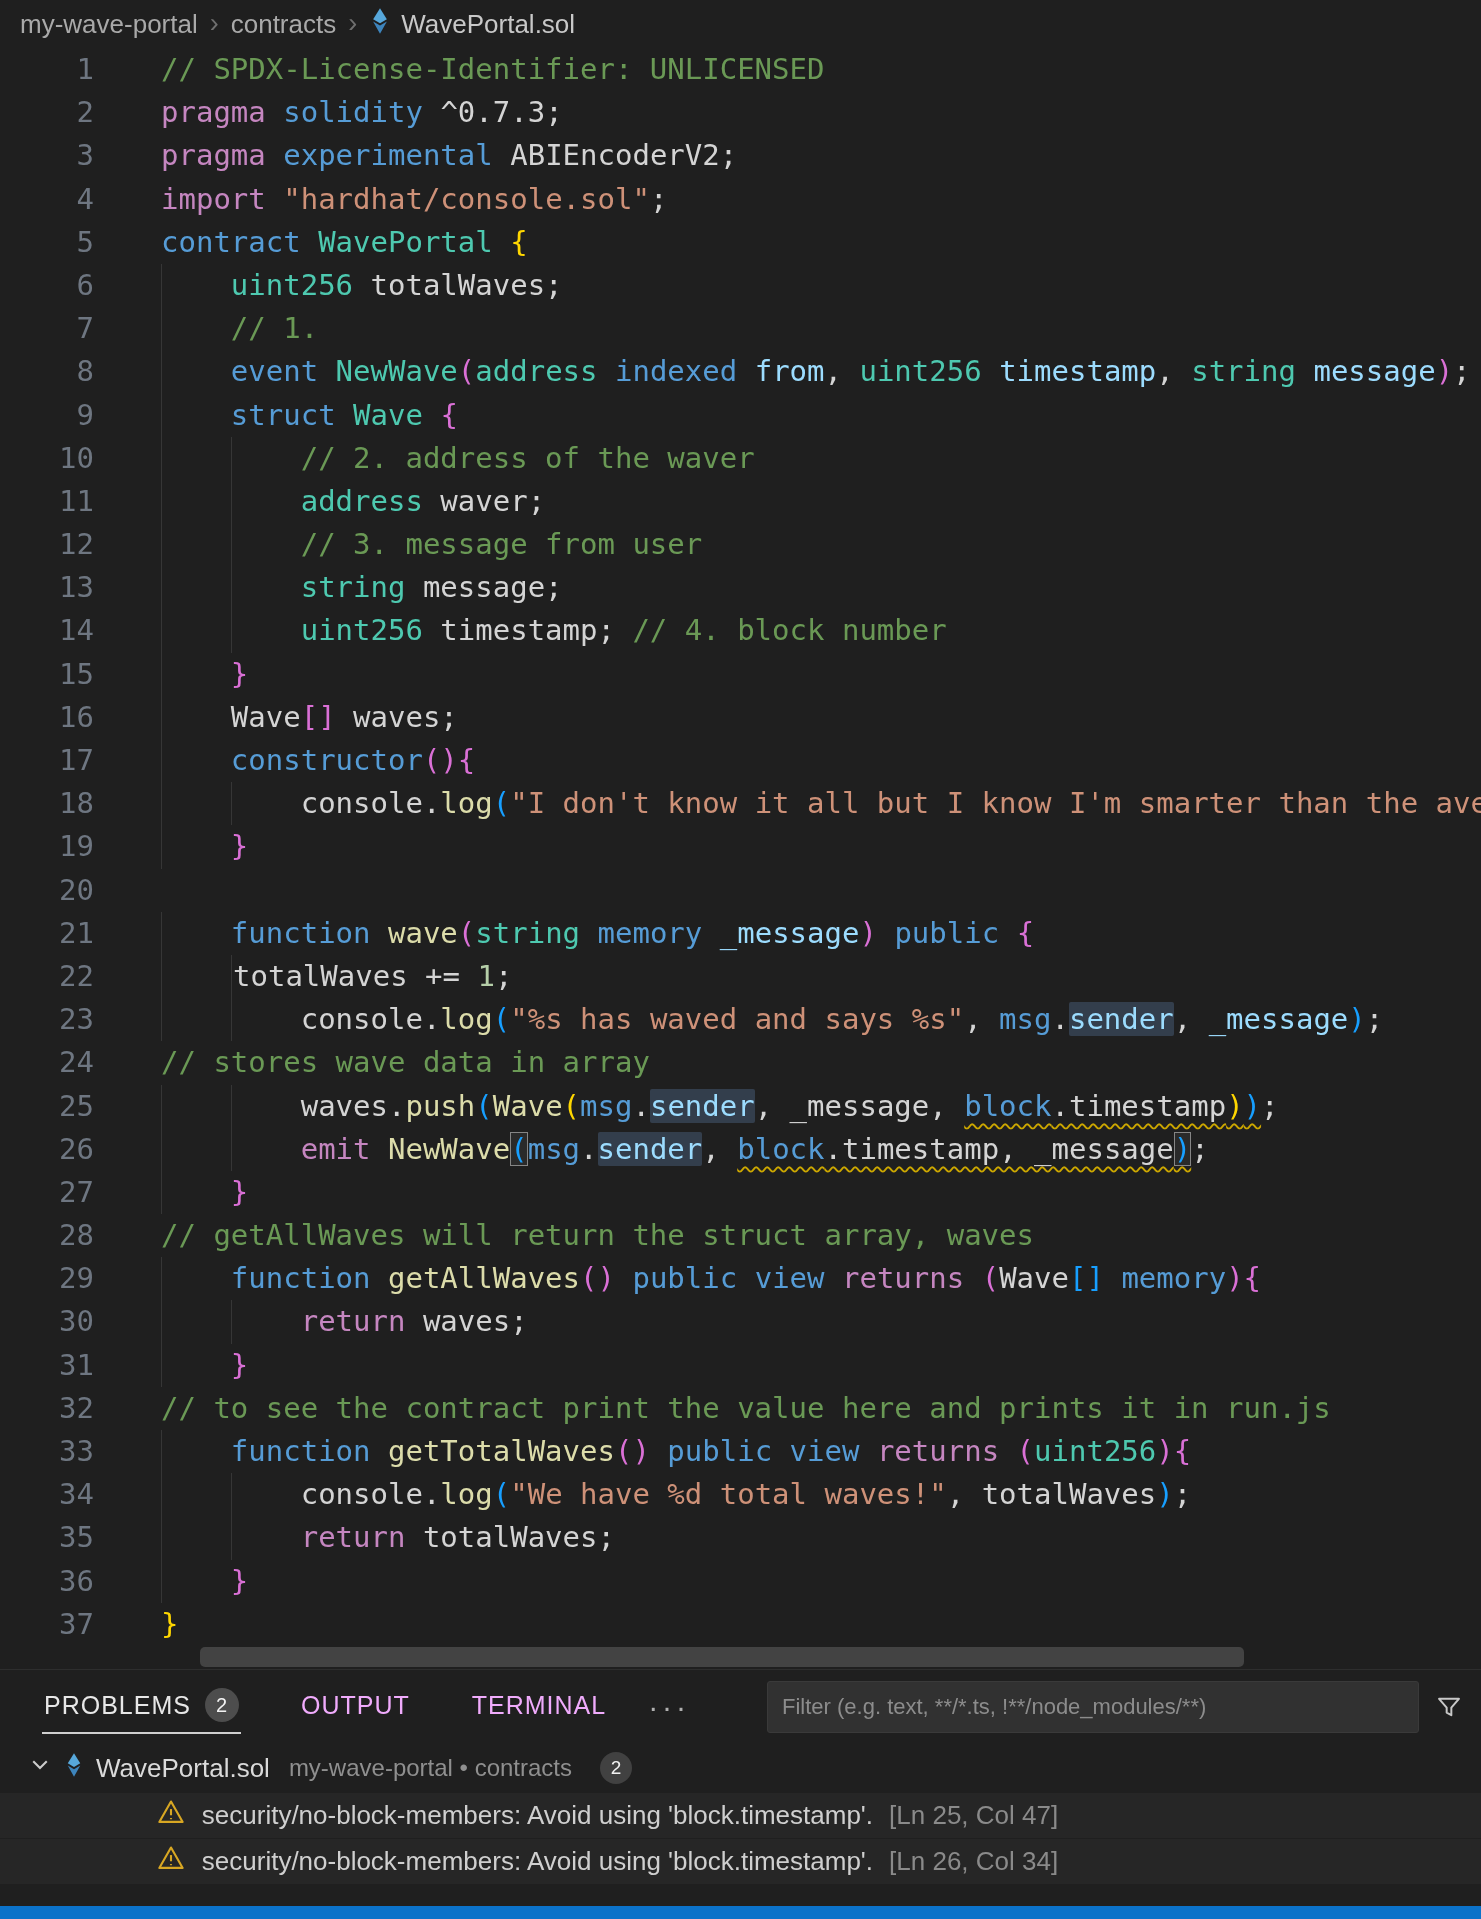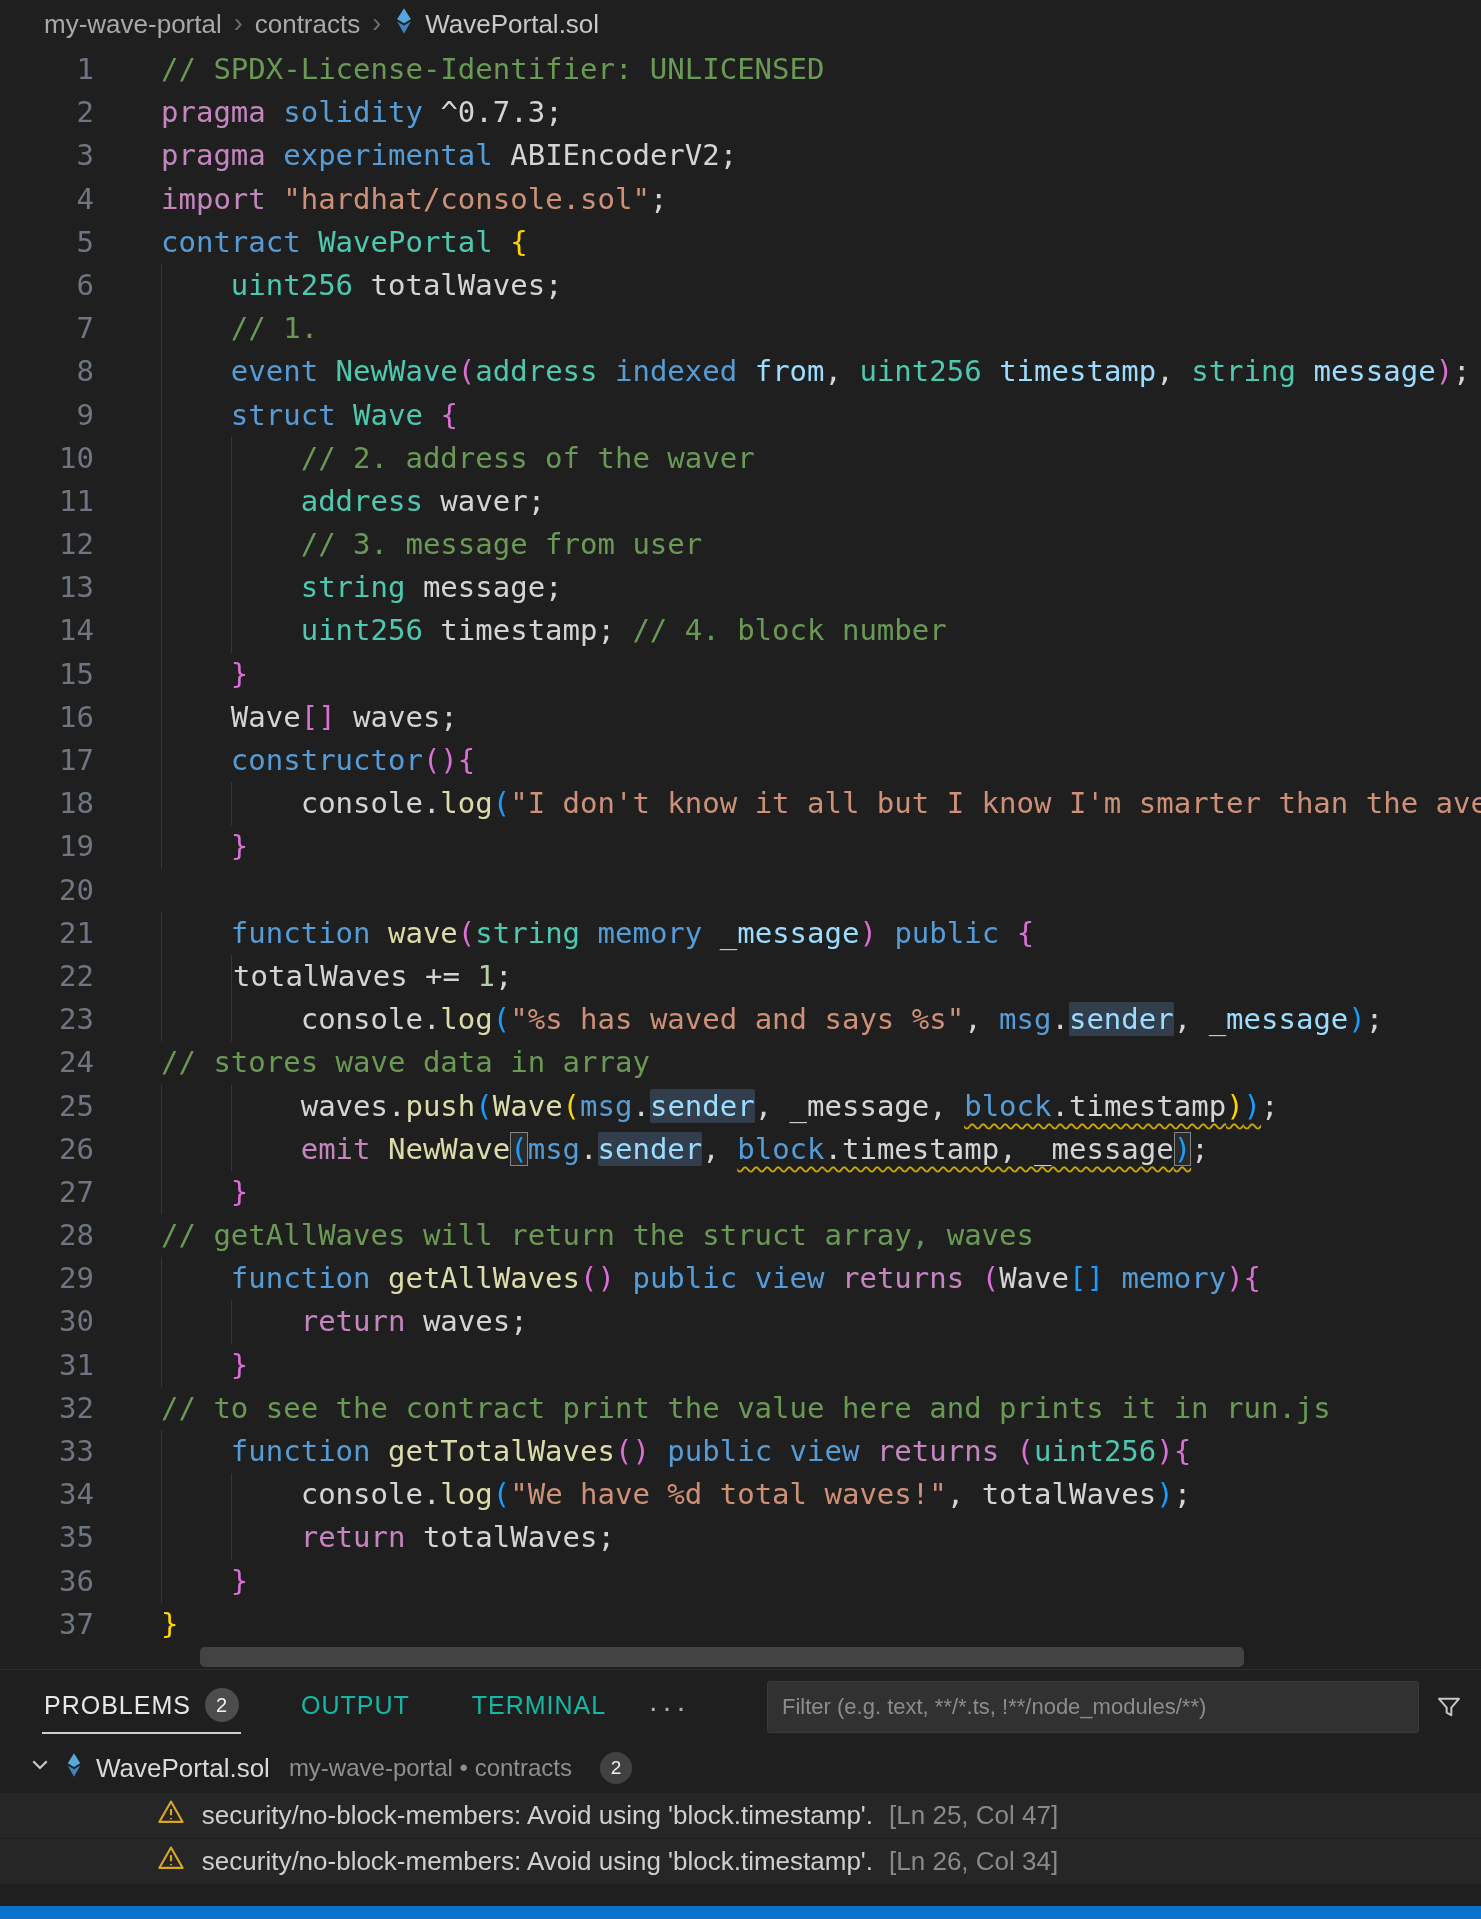--- a/index.html
+++ b/index.html
@@ -1,19 +1,19 @@
 <!DOCTYPE html>
 <html style="--keyword-blue: #569CD6; --keyword-magenta: #C586C0; --type-teal: #4EC9B0; --function-yellow: #DCDCAA; --variable-blue: #9CDCFE; --string-orange: #CE9178; --comment-green: #6A9955; --number-green: #B5CEA8; --default-text: #D4D4D4; --bracket-gold: #FFD700; --bracket-pink: #DA70D6; --bracket-blue: #179FFF; --warning-yellow: #CCA700; --status-bar-blue: #0B72C9; --solidity-icon-blue: #57A8DC;"><head>
 <meta charset="utf-8">
 <style>
   html,body{margin:0;padding:0;width:1481px;height:1919px;background:#1f1f1f;overflow:hidden;}
   .app{display:flex;flex-direction:column;width:100%;height:100%;}
 
   
-  .breadcrumb{height:48px;flex:none;display:flex;align-items:center;padding-left:44px;gap:12px;
+  .breadcrumb{height:48px;flex:none;display:flex;align-items:center;padding-left:20px;gap:12px;
     font-family:"Liberation Sans",sans-serif;font-size:26px;color:#a9a9a9;}
   .breadcrumb .sep{color:#6f6f6f;font-size:27px;transform:translateY(-1px);}
   .crumb{cursor:pointer;}
   .crumb-file{color:#c8c8c8;display:flex;align-items:center;gap:10px;}
 
   
   .editor{position:relative;flex:none;height:1621px;overflow:hidden;
     font-family:"DejaVu Sans Mono",monospace;font-size:29px;line-height:43.2px;color:var(--default-text);}
   .line{display:flex;height:43.2px;white-space:pre;}
   .ln{flex:none;width:94px;text-align:right;color:#6e7681;user-select:none;}
@@ -29,21 +29,21 @@
   .box{box-shadow:0 0 0 1px #858585 inset;background:rgba(255,255,255,.05);}
   .sq{text-decoration-line:underline;text-decoration-style:wavy;
       text-decoration-color:var(--warning-yellow);text-decoration-thickness:2px;
       text-underline-offset:7px;text-decoration-skip-ink:none;}
   .hscroll{position:absolute;bottom:2px;left:200px;width:1044px;height:20px;background:#434343;border-radius:5px;}
 
   
   .panel{flex:none;height:236px;border-top:1px solid #2e2e2e;font-family:"Liberation Sans",sans-serif;color:#cccccc;}
   .tabs{display:flex;align-items:center;height:74px;padding-left:42px;padding-right:18px;}
   .tab{display:flex;align-items:center;gap:14px;margin-right:58px;font-size:25px;letter-spacing:1px;
-       color:#14b8a6;padding:8px 2px 10px 2px;border-bottom:2px solid transparent;cursor:pointer;}
+       color:#f0abfc;padding:8px 2px 10px 2px;border-bottom:2px solid transparent;cursor:pointer;}
   .tab.active{color:#e7e7e7;border-bottom-color:#cfcfcf;}
   .badge{min-width:34px;height:34px;border-radius:17px;background:#4d4d4d;color:#f2f2f2;
          display:flex;align-items:center;justify-content:center;font-size:20px;padding:0 4px;box-sizing:border-box;}
   .more{color:#b0b0b0;font-size:30px;letter-spacing:4px;margin-left:-18px;cursor:pointer;}
   .filterwrap{margin-left:auto;display:flex;align-items:center;gap:16px;}
   .filter{width:652px;height:52px;background:#313131;border:1px solid #3a3a3a;border-radius:3px;
           color:#cccccc;font-family:"Liberation Sans",sans-serif;font-size:22px;padding:0 14px;outline:none;box-sizing:border-box;}
   .filter::placeholder{color:#8c8c8c;}
   .funnel{cursor:pointer;display:flex;align-items:center;}
   .treerow{display:flex;align-items:center;height:48px;padding-left:28px;gap:12px;font-size:26px;color:#dadada;cursor:pointer;}

